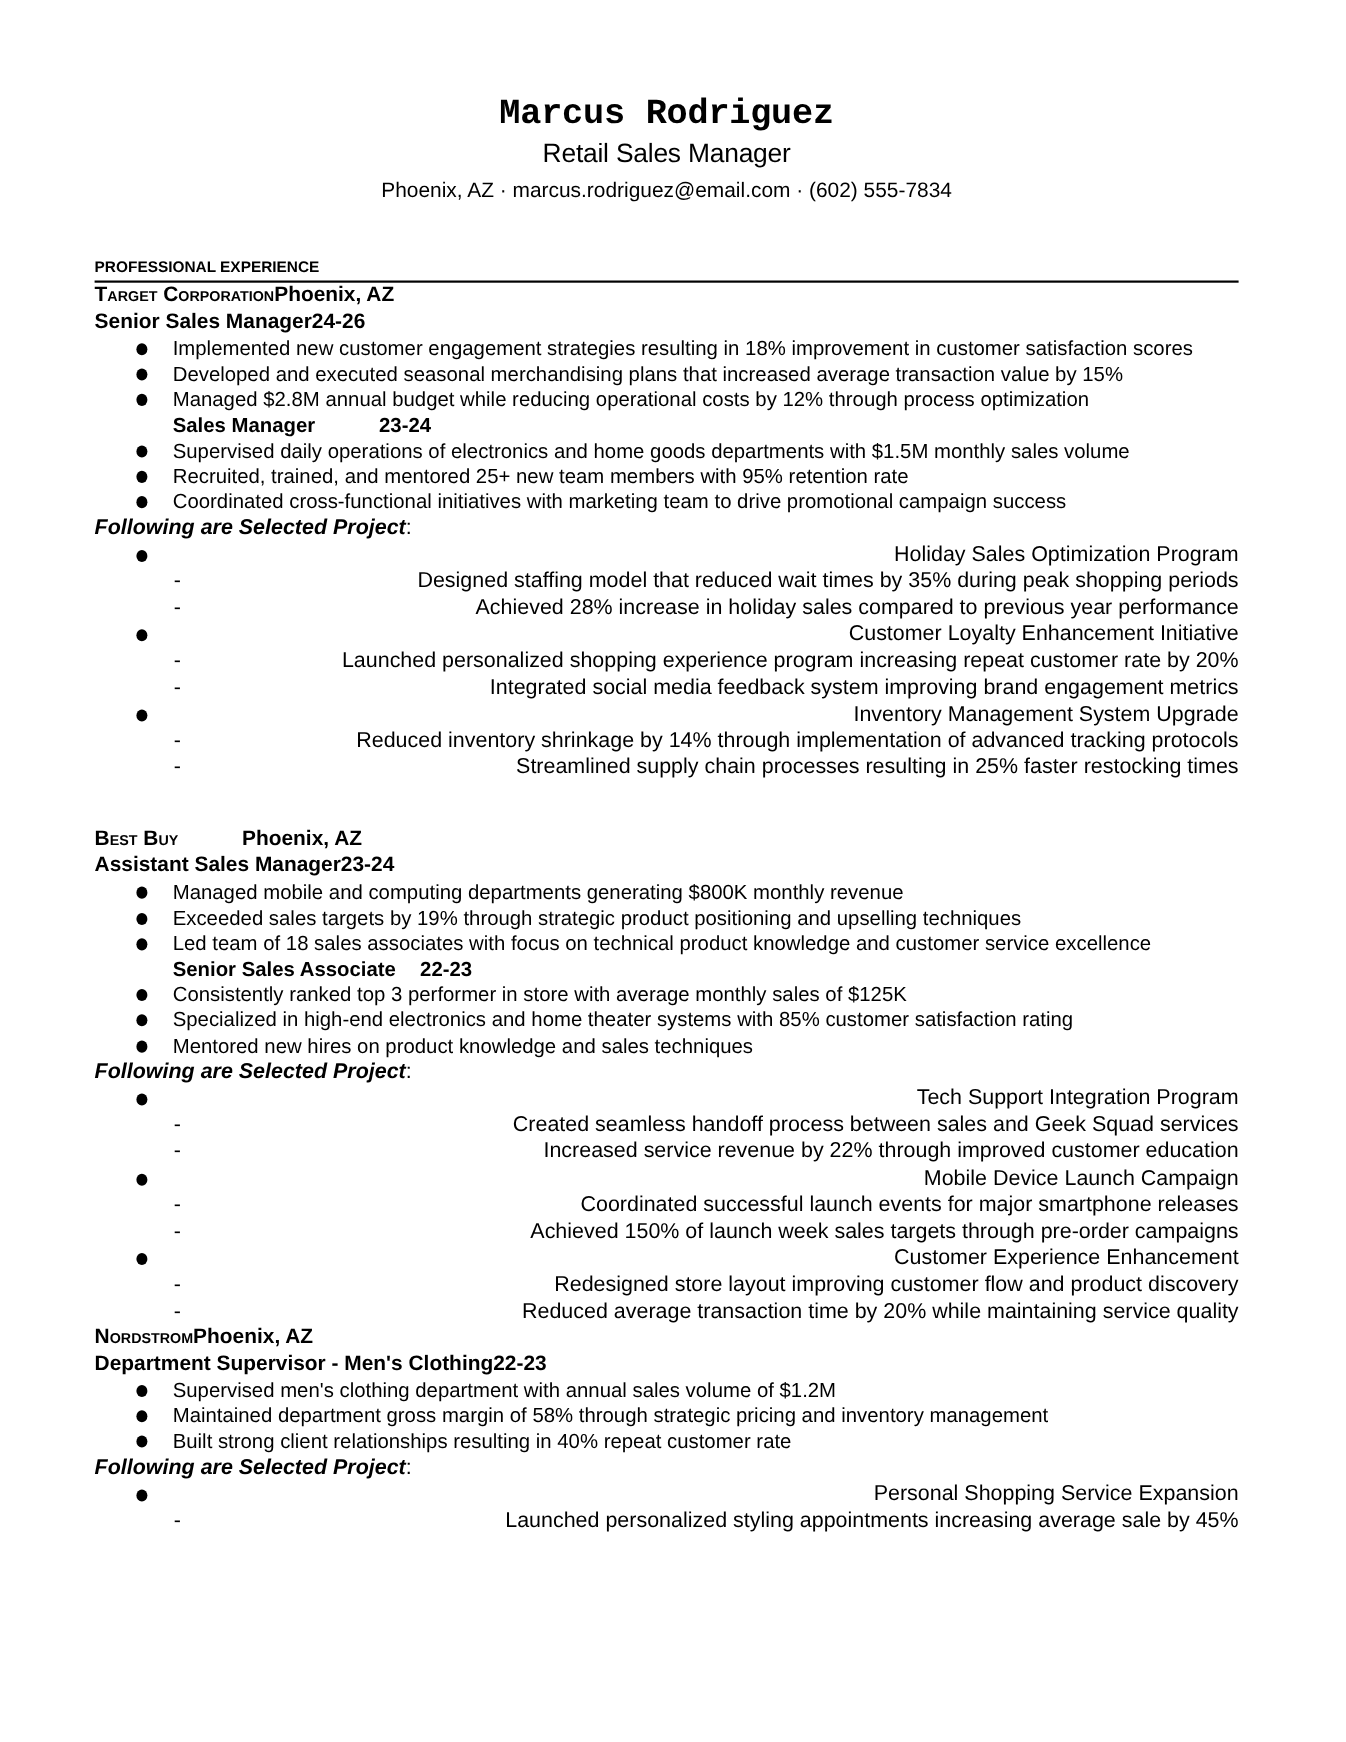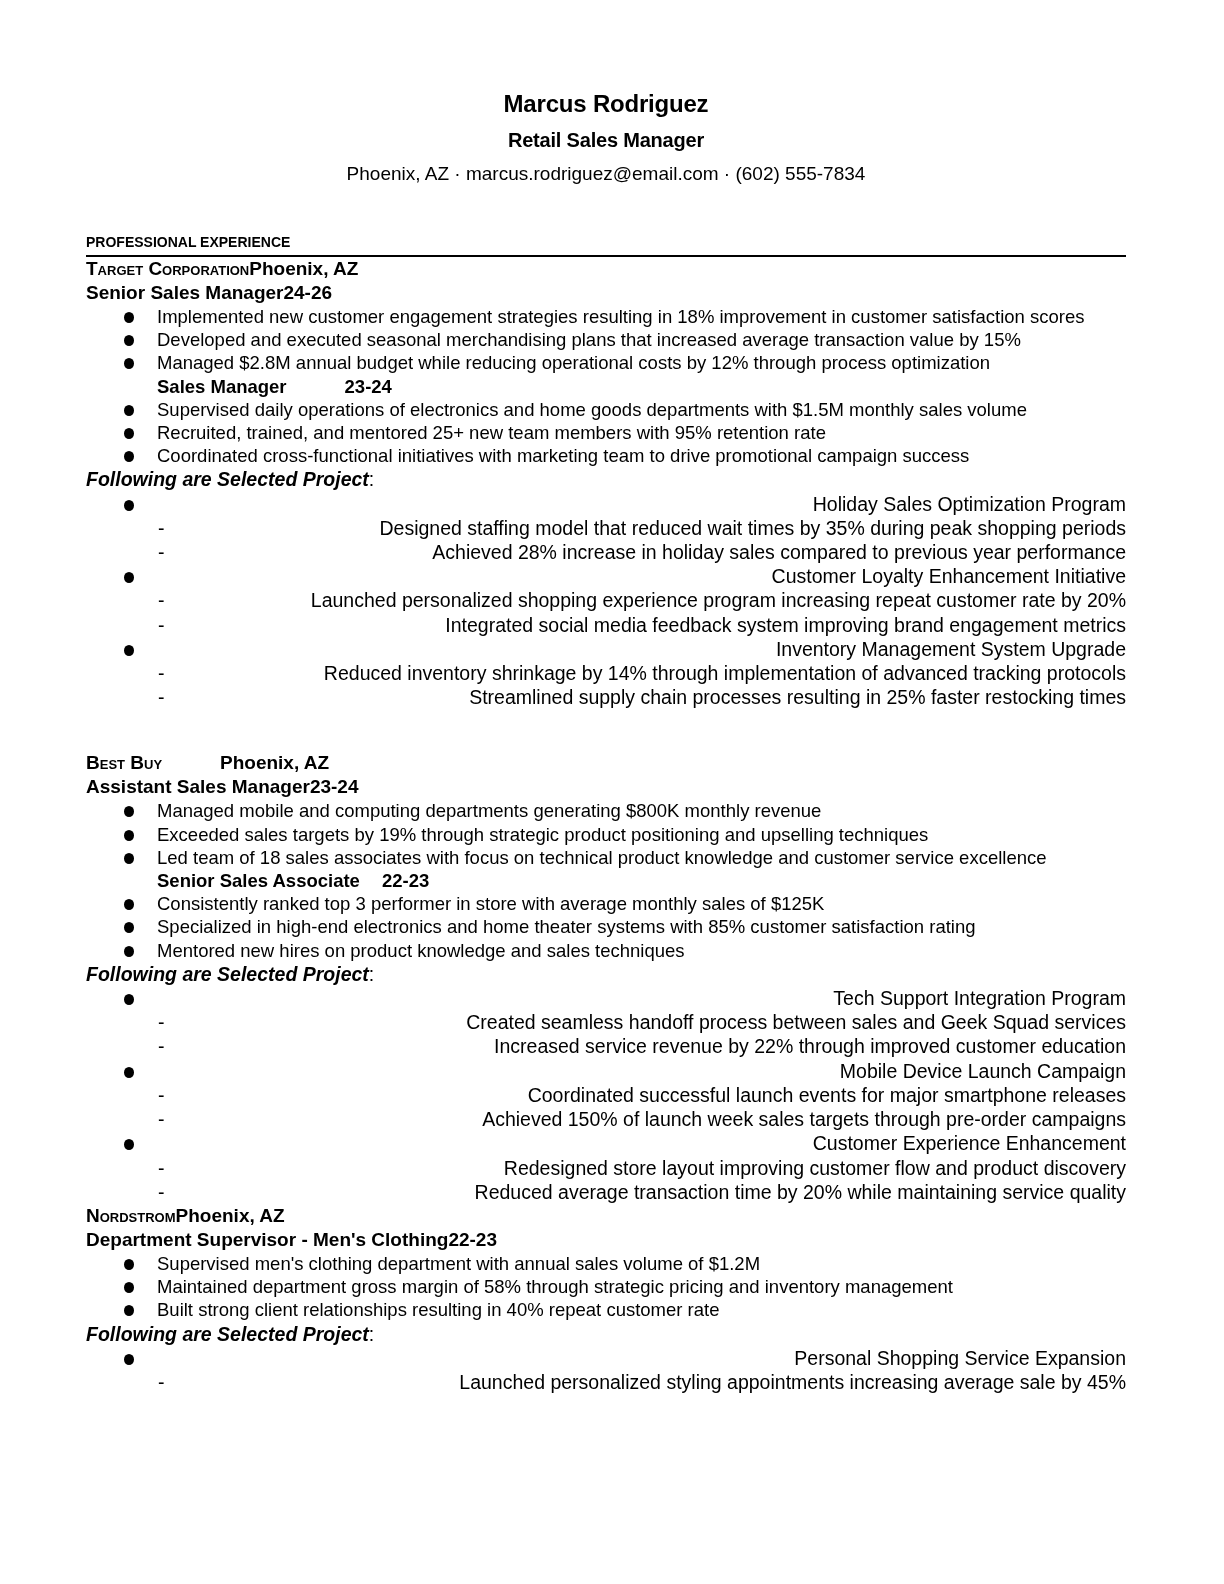--- a/index.html
+++ b/index.html
@@ -1,21 +1,21 @@
 <!DOCTYPE html>
 <html><head>
 <meta charset="utf-8">
 <style>
   html, body { margin: 0; padding: 0; background: #ffffff; }
   body { width: 1224px; height: 1584px; position: relative; overflow: hidden;
          font-family: "Liberation Sans", sans-serif; color: #000; }
   .page { position: absolute; left: 86px; top: 0; width: 1040px; }
   .header { text-align: center; padding-top: 86px; }
-  .name { font-size: 24px; font-weight: bold; line-height: 36px; letter-spacing: -0.2px; }
-  .title { font-size: 20px; font-weight: bold; line-height: 36px; letter-spacing: -0.2px; }
+  .name { font-size: 32px; font-weight: bold; line-height: 36px; letter-spacing: -0.2px; font-family: Liberation Mono, monospace; }
+  .title { font-size: 24px; font-weight: normal; line-height: 36px; letter-spacing: -0.2px; }
   .contact { font-size: 19px; line-height: 26px; margin-top: 3px; }
   .section-title { font-size: 14px; font-weight: bold; margin-top: 42px; line-height: 26px;
                    border-bottom: 2px solid #000; padding-bottom: 0px; }
   .row { display: flex; justify-content: flex-start; font-size: 19px; line-height: 24px; font-weight: bold; }
   .company { font-variant: small-caps; font-size: 19px; font-weight: bold; letter-spacing: 0px; }
   .inline-row { display: flex; font-size: 19px; line-height: 24px; font-weight: bold; margin-top: 42px; }
   .inline-row .company { width: 134px; }
   ul.bullets { list-style: none; margin: 0; padding: 0; }
   ul.bullets > li { position: relative; padding-left: 71px; font-size: 18.5px; line-height: 23.2px; }
   ul.bullets > li .dot { position: absolute; left: 38px; top: 7px; width: 10px; height: 11px; border-radius: 50%; background: #000; }

